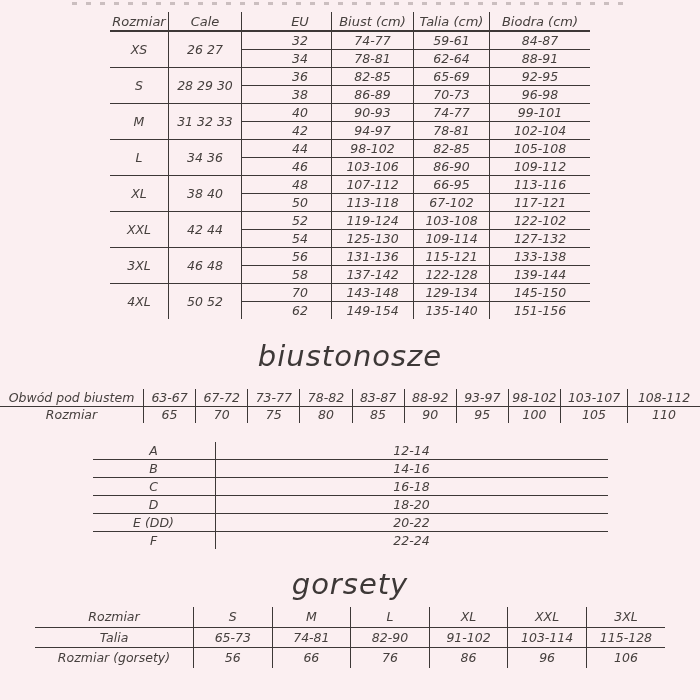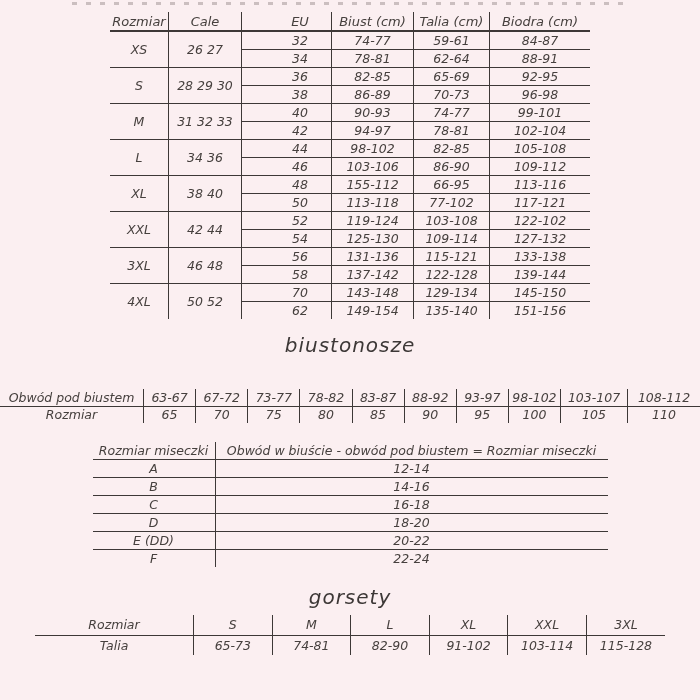--- a/index.html
+++ b/index.html
@@ -34,21 +34,21 @@
   .main .c0{width:58px;}
   .main .c1{width:72px;}
   .main .c2{width:62px;padding-left:27px;}
   .main .c3{width:81px;}
   .main .c4{width:75px;margin-left:41px;}
   .main .c5{width:100px;}
   .main .c1,.main .c2,.main .c3,.main .c4,.main .c5{border-left:1.5px solid var(--ink);}
   .main tbody td{border-top:1.5px solid var(--ink);}
 
   
-  .band{table-layout:fixed;width:700px;margin:32px 0 0;padding-left:22px;}
+  .band{table-layout:fixed;width:700px;margin:16px 0 0;padding-left:22px;}
   .band td{font-size:12.5px;height:16.5px;border-left:1.5px solid var(--ink);}
   .band td.label{border-left:none;}
   .band tr:first-child td{border-bottom:1.7px solid var(--ink);}
   .band tr:first-child td:first-child{width:143px;}
   .band tr:first-child td:nth-child(10){width:66px;}
   .band tr:first-child td:nth-child(11){width:72px;}
 
   
   .cup{table-layout:fixed;width:515px;margin:19px auto 0;}
   .cup th,.cup td{font-size:12.5px;height:17px;}
@@ -59,22 +59,22 @@
 
   
   .corset{table-layout:fixed;width:630px;margin:5px auto 0;}
   .corset td{font-size:12.5px;height:19.5px;border-left:1.5px solid var(--ink);}
   .corset td.label{border-left:none;}
   .corset tr:not(:last-child) td{border-bottom:1.6px solid var(--ink);}
   .corset tr:first-child td{border-bottom:1.9px solid var(--ink);}
   .corset tr:first-child td:first-child{width:158px;}
 
   .heading{
-    font-size:20px;font-weight:normal;font-style:italic;
-    text-align:center;margin:14px 0 8px;color:var(--ink);
+    font-size:29px;font-weight:normal;font-style:italic;
+    text-align:center;margin:20px 0 8px;color:var(--ink);
     letter-spacing:1px;
   }
   .heading.gorsety{margin-top:18px;margin-bottom:6px;}
 </style>
 </head>
 <body>
 
 <div class="page">
 
   <div class="cropped-top"></div>
@@ -144,28 +144,28 @@
         <tr>
           <td class="c2">46</td>
           <td class="c3">103-106</td>
           <td class="c4">86-90</td>
           <td class="c5">109-112</td>
         </tr>
         <tr>
           <td class="c0" rowspan="2">XL</td>
           <td class="c1" rowspan="2">38 40</td>
           <td class="c2">48</td>
-          <td class="c3">155-112</td>
+          <td class="c3">107-112</td>
           <td class="c4">66-95</td>
           <td class="c5">113-116</td>
         </tr>
         <tr>
           <td class="c2">50</td>
           <td class="c3">113-118</td>
-          <td class="c4">77-102</td>
+          <td class="c4">67-102</td>
           <td class="c5">117-121</td>
         </tr>
         <tr>
           <td class="c0" rowspan="2">XXL</td>
           <td class="c1" rowspan="2">42 44</td>
           <td class="c2">52</td>
           <td class="c3">119-124</td>
           <td class="c4">103-108</td>
           <td class="c5">122-102</td>
         </tr>
@@ -235,24 +235,20 @@
           <td>100</td>
           <td>105</td>
           <td>110</td>
         </tr>
       </tbody>
   </table>
 
   <table class="cup">
     <tbody id="cup-body">
         <tr>
-          <th class="col1">Rozmiar miseczki</th>
-          <th class="col2">Obwód w biuście - obwód pod biustem = Rozmiar miseczki</th>
-        </tr>
-        <tr>
           <td class="col1">A</td>
           <td class="col2">12-14</td>
         </tr>
         <tr>
           <td class="col1">B</td>
           <td class="col2">14-16</td>
         </tr>
         <tr>
           <td class="col1">C</td>
           <td class="col2">16-18</td>
@@ -287,16 +283,25 @@
         </tr>
         <tr>
           <td class="label">Talia</td>
           <td>65-73</td>
           <td>74-81</td>
           <td>82-90</td>
           <td>91-102</td>
           <td>103-114</td>
           <td>115-128</td>
         </tr>
+        <tr>
+          <td class="label">Rozmiar (gorsety)</td>
+          <td>56</td>
+          <td>66</td>
+          <td>76</td>
+          <td>86</td>
+          <td>96</td>
+          <td>106</td>
+        </tr>
       </tbody>
   </table>
 
 </div>
 
 </body></html>

